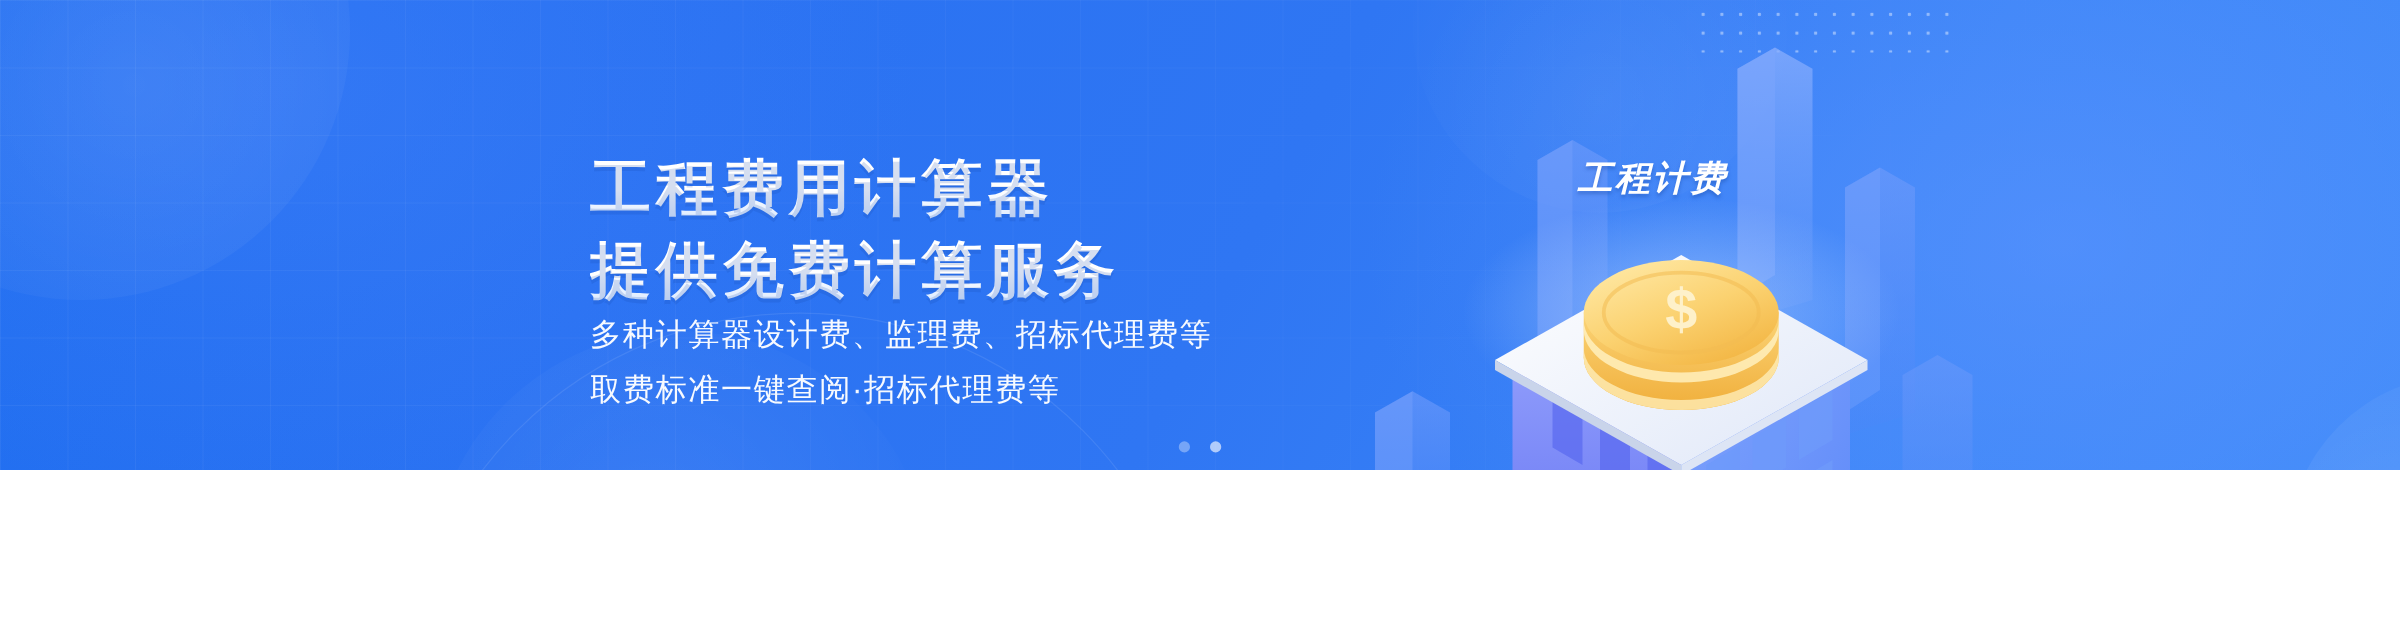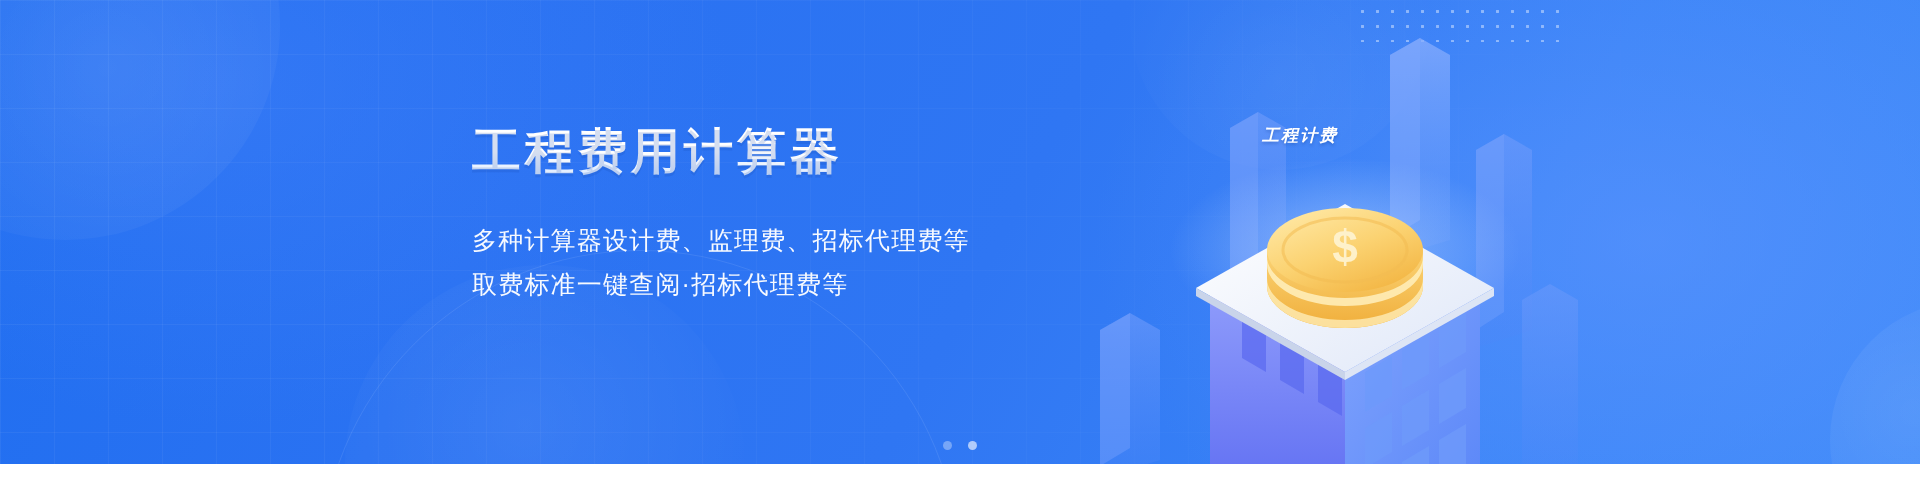--- a/index.html
+++ b/index.html
@@ -1,21 +1,21 @@
 <!DOCTYPE html>
 <html><head>
 <meta charset="utf-8">
 <style>
   * { margin:0; padding:0; box-sizing:border-box; }
   html, body {
     width:1920px; height:500px; overflow:hidden;
     font-family:"Liberation Sans","DejaVu Sans",sans-serif;
   }
   .banner {
-    position:relative; width:1920px; height:464px; overflow:hidden;
+    position:relative; width:1920px; height:376px; overflow:hidden;
     background:
       radial-gradient(ellipse 900px 620px at 86% 52%, rgba(96,150,255,.55) 0%, rgba(96,150,255,0) 62%),
       radial-gradient(ellipse 760px 520px at 12% 18%, rgba(70,130,250,.42) 0%, rgba(70,130,250,0) 66%),
       linear-gradient(118deg, #1f6ef0 0%, #2a72f2 28%, #2f76f3 52%, #3a84f7 76%, #3f8bf9 100%);
   }
   
   .grid {
     position:absolute; inset:0;
     background-image:
       linear-gradient(to right, rgba(255,255,255,.055) 1px, transparent 1px),
@@ -48,30 +48,29 @@
   .h-line {
     font-size:49px; line-height:58px; font-weight:800; letter-spacing:4px;
     color:#ffffff;
     background:linear-gradient(180deg,#ffffff 0%,#ffffff 52%,#d5e6ff 100%);
     -webkit-background-clip:text; background-clip:text; color:transparent;
     text-shadow:0 3px 0 rgba(20,70,170,.18);
     white-space:nowrap;
   }
   .h-line + .h-line { margin-top:8px; }
   .sub {
-    margin-top:38px;
     font-size:25px; line-height:44px; letter-spacing:1.2px;
     color:rgba(255,255,255,.96); white-space:nowrap;
   }
 
   
   .art { position:absolute; left:1090px; top:0; width:520px; height:500px; }
   .tag {
     position:absolute; left:172px; top:124px;
-    font-size:17px; font-weight:800; font-style:italic; letter-spacing:2px;
+    font-size:28px; font-weight:800; font-style:italic; letter-spacing:2px;
     color:#fff; text-shadow:0 2px 3px rgba(16,60,150,.35); white-space:nowrap;
   }
 
   
   .dots { position:absolute; left:0; right:0; bottom:14px; display:flex; justify-content:center; gap:16px; }
   .dot { width:9px; height:9px; border-radius:50%; background:rgba(255,255,255,.34); }
   .dot.on { background:rgba(255,255,255,.62); }
 </style>
 </head>
 <body>
@@ -81,20 +80,21 @@
   <div class="grid"></div>
   <div class="blob b1"></div>
   <div class="blob b2"></div>
   <div class="blob b3"></div>
   <div class="blob b4"></div>
   <div class="arc"></div>
   <div class="dotgrid"></div>
 
   <div class="copy">
     <div class="h-line">工程费用计算器</div>
+    <div class="h-line">提供免费计算服务</div>
     <div class="sub">多种计算器设计费、监理费、招标代理费等</div>
     <div class="sub" style="margin-top:0">取费标准一键查阅·招标代理费等</div>
   </div>
 
   <div class="art">
     <svg width="520" height="500" viewBox="0 0 520 500">
       <defs>
         <linearGradient id="gBarA" x1="0" y1="0" x2="0" y2="1">
           <stop offset="0" stop-color="#6f9bfb" stop-opacity=".62"></stop>
           <stop offset="1" stop-color="#4b86f8" stop-opacity=".30"></stop>

